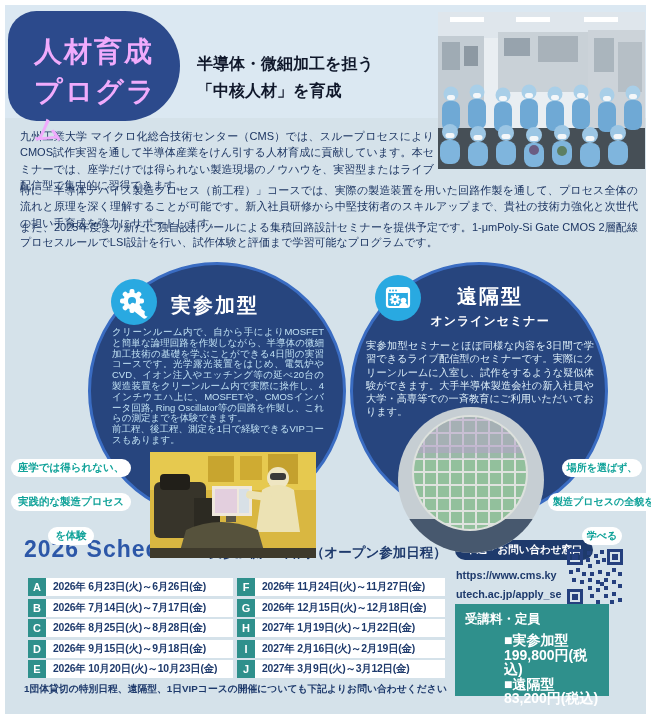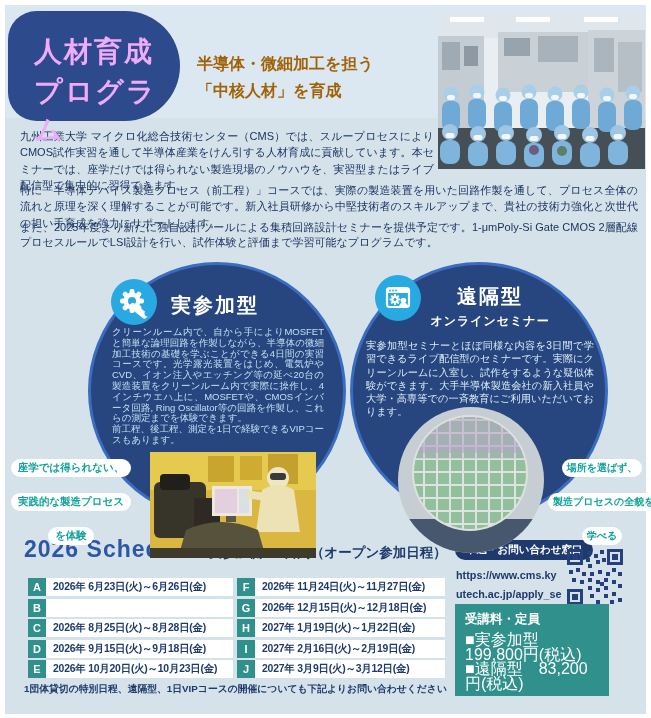--- a/index.html
+++ b/index.html
@@ -6,21 +6,21 @@
   #page{position:relative;width:651px;height:718px;background:#ffffff;overflow:hidden;
         font-family:"Liberation Sans","DejaVu Sans",sans-serif;}
   .bg{position:absolute;left:5px;top:5px;right:5px;bottom:4px;background:#d5e2ea;}
   .bg-top{position:absolute;left:5px;top:5px;right:5px;height:113px;background:#dbe8f2;}
 
   
   .title-shape{position:absolute;left:8px;top:11px;width:172px;height:110px;background:#2c4a8c;
                border-radius:30px 58px 58px 30px;color:#f0abfc;z-index:3;}
   .title-shape .t{position:absolute;left:26px;font-weight:bold;font-size:28px;letter-spacing:2px;}
   .t1{top:22px;} .t2{top:62px;}
-  .subtitle{position:absolute;left:197px;top:50px;font-size:16px;font-weight:bold;color:#a16207;
+  .subtitle{position:absolute;left:197px;top:50px;font-size:16px;font-weight:bold;color:#0f172a;
             line-height:27px;z-index:3;}
   .photo-top{position:absolute;left:438px;top:12px;width:207px;height:157px;z-index:2;}
 
   
   .para{position:absolute;color:#17305e;font-size:11px;line-height:16.4px;font-weight:500;
         text-align:justify;z-index:2;}
   .p1{left:20px;top:128px;width:414px;}
   .p2{left:20px;top:182px;width:618px;}
   .p3{left:20px;top:220px;width:618px;line-height:15px;}
 
@@ -64,21 +64,21 @@
 
   
   .contact-badge{position:absolute;left:455px;top:540px;background:#1e3a6c;color:#fff;
                  font-size:10.5px;font-weight:bold;border-radius:10px;padding:3px 11px;z-index:3;}
   .contact-url{position:absolute;left:456px;top:566px;width:106px;font-size:10.8px;font-weight:bold;
                color:#1e3a6c;line-height:19px;word-break:break-all;z-index:3;text-decoration:none;}
   .qr{position:absolute;left:566px;top:548px;width:58px;height:58px;z-index:3;}
   .feebox{position:absolute;left:455px;top:604px;width:154px;height:92px;background:#2f908c;
           color:#fff;padding:7px 10px;box-sizing:border-box;z-index:3;}
   .feebox .ft{font-size:12.5px;font-weight:bold;}
-  .feebox .fl{font-size:16px;font-weight:normal;line-height:14.5px;}
+  .feebox .fl{font-size:14px;font-weight:bold;line-height:14.5px;margin-left:39px;}
   .feebox .fl.first{margin-top:5px;}
   .feebox .fl.ind{padding-left:9px;}
 </style>
 </head>
 <body>
 
 <div id="page">
   <div class="bg"></div>
   <div class="bg-top"></div>
 
@@ -262,20 +262,21 @@
     <span class="big">2026 Schedule</span>
     <span class="small">実参加側：4日間（オープン参加日程）</span>
   </div>
 
   <div class="srow" style="left:28px;top:578px;width:205px">
     <span class="scell">A</span>
     <span class="sdate">2026年 6月23日(火)～6月26日(金)</span>
   </div>
   <div class="srow" style="left:28px;top:599px;width:205px">
     <span class="scell">B</span>
+    <span class="sdate">2026年 7月14日(火)～7月17日(金)</span>
   </div>
   <div class="srow" style="left:28px;top:619px;width:205px">
     <span class="scell">C</span>
     <span class="sdate">2026年 8月25日(火)～8月28日(金)</span>
   </div>
   <div class="srow" style="left:28px;top:640px;width:205px">
     <span class="scell">D</span>
     <span class="sdate">2026年 9月15日(火)～9月18日(金)</span>
   </div>
   <div class="srow" style="left:28px;top:660px;width:205px">

